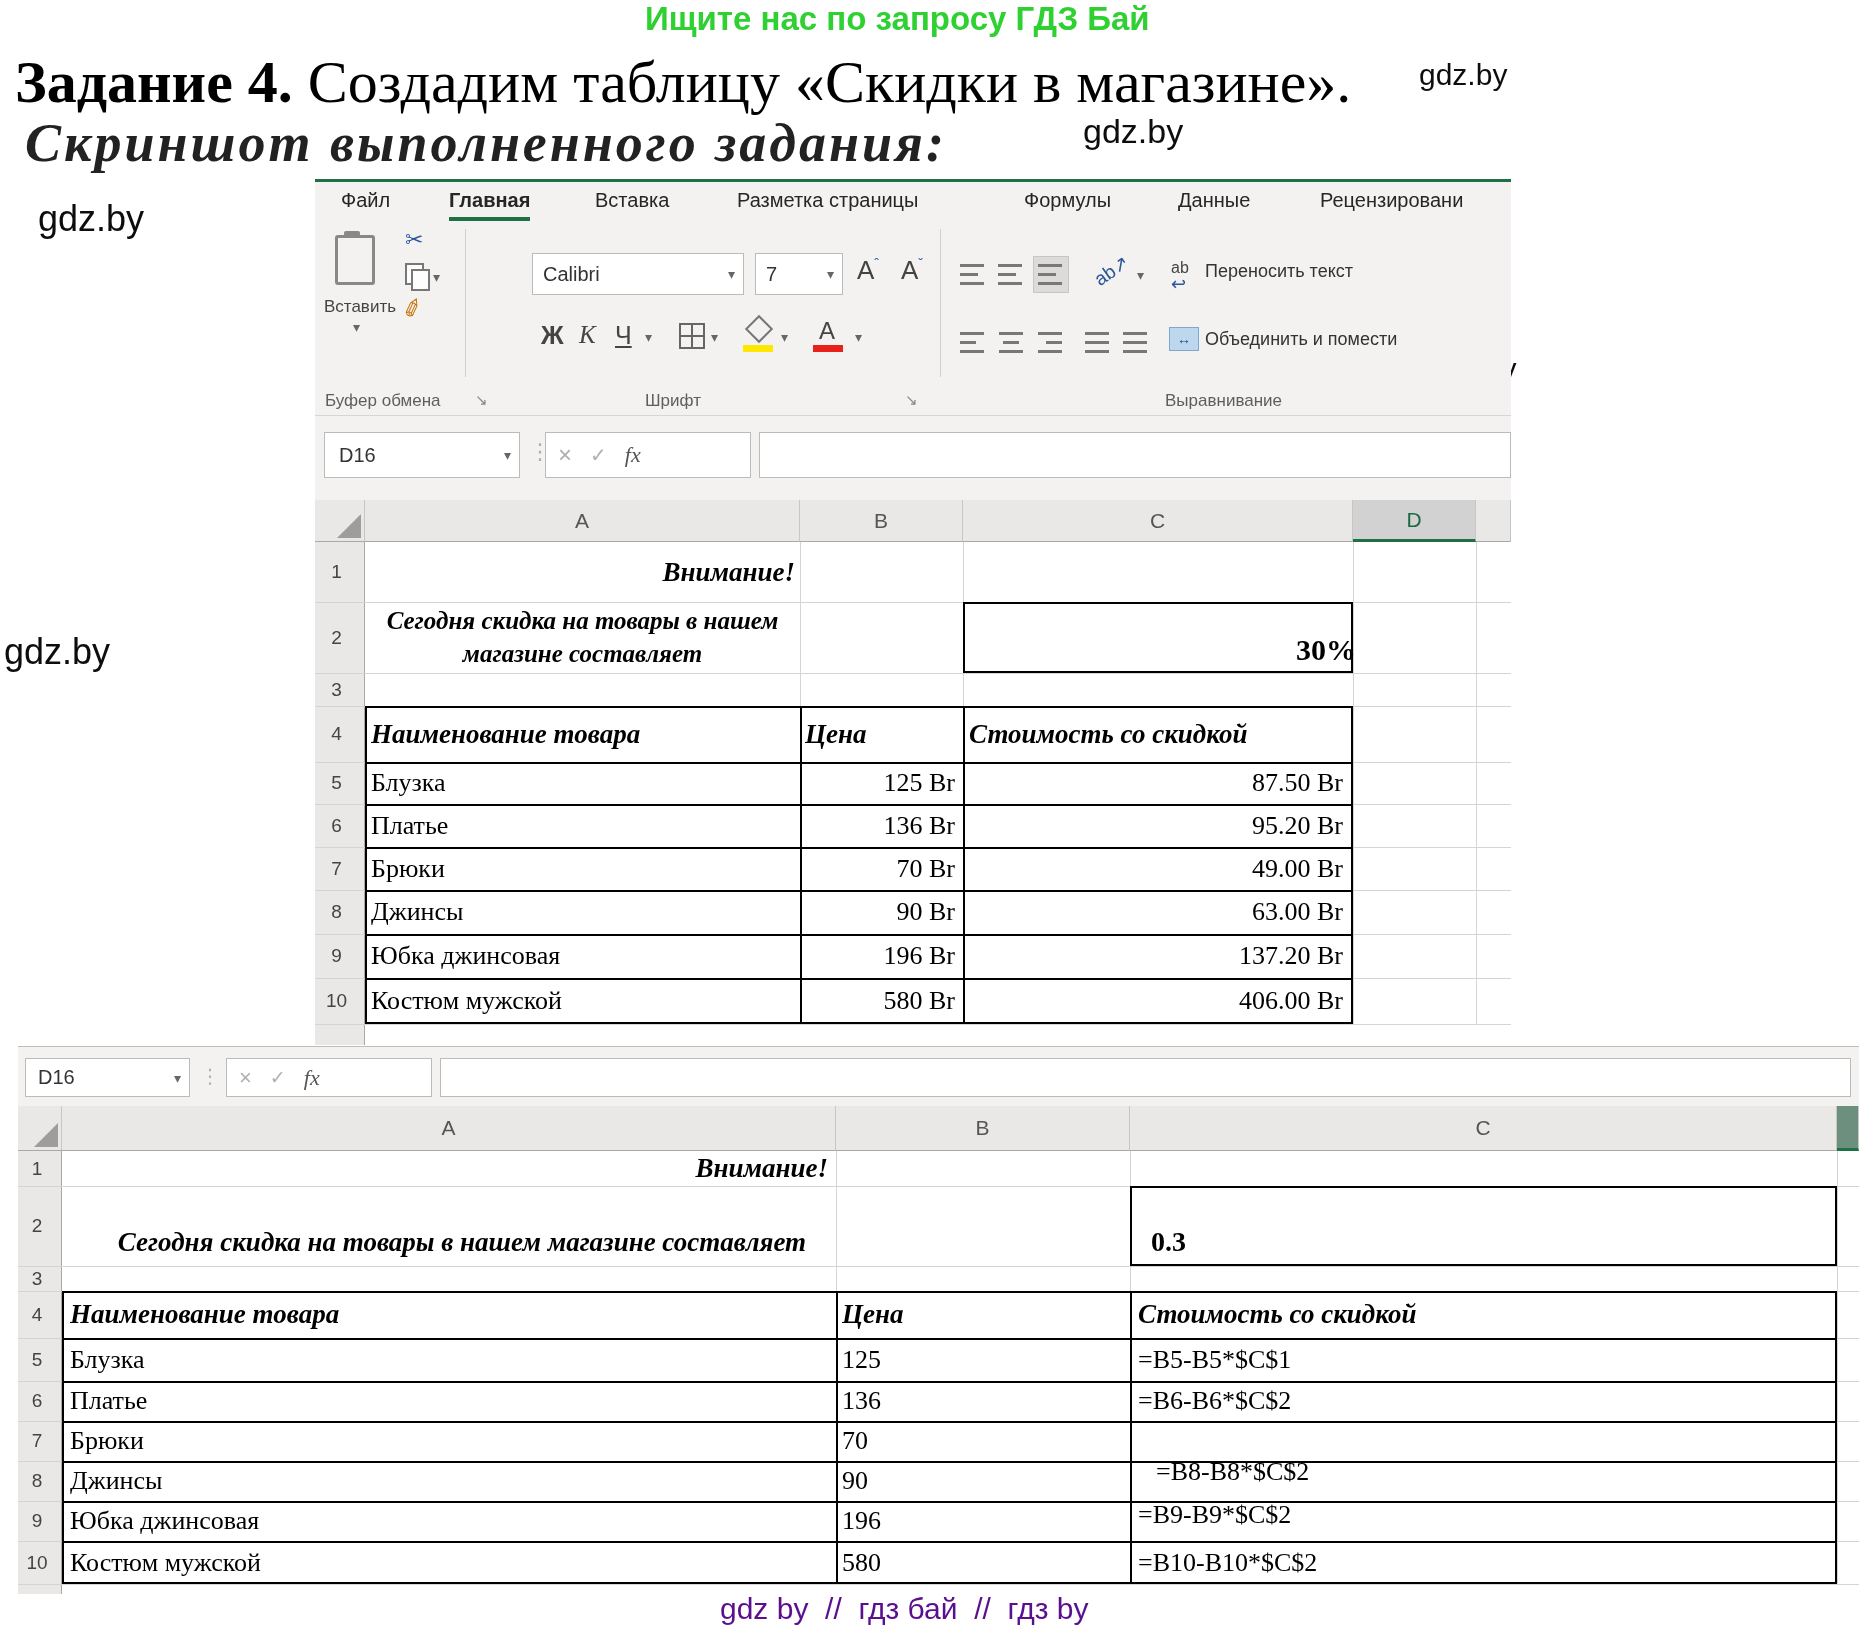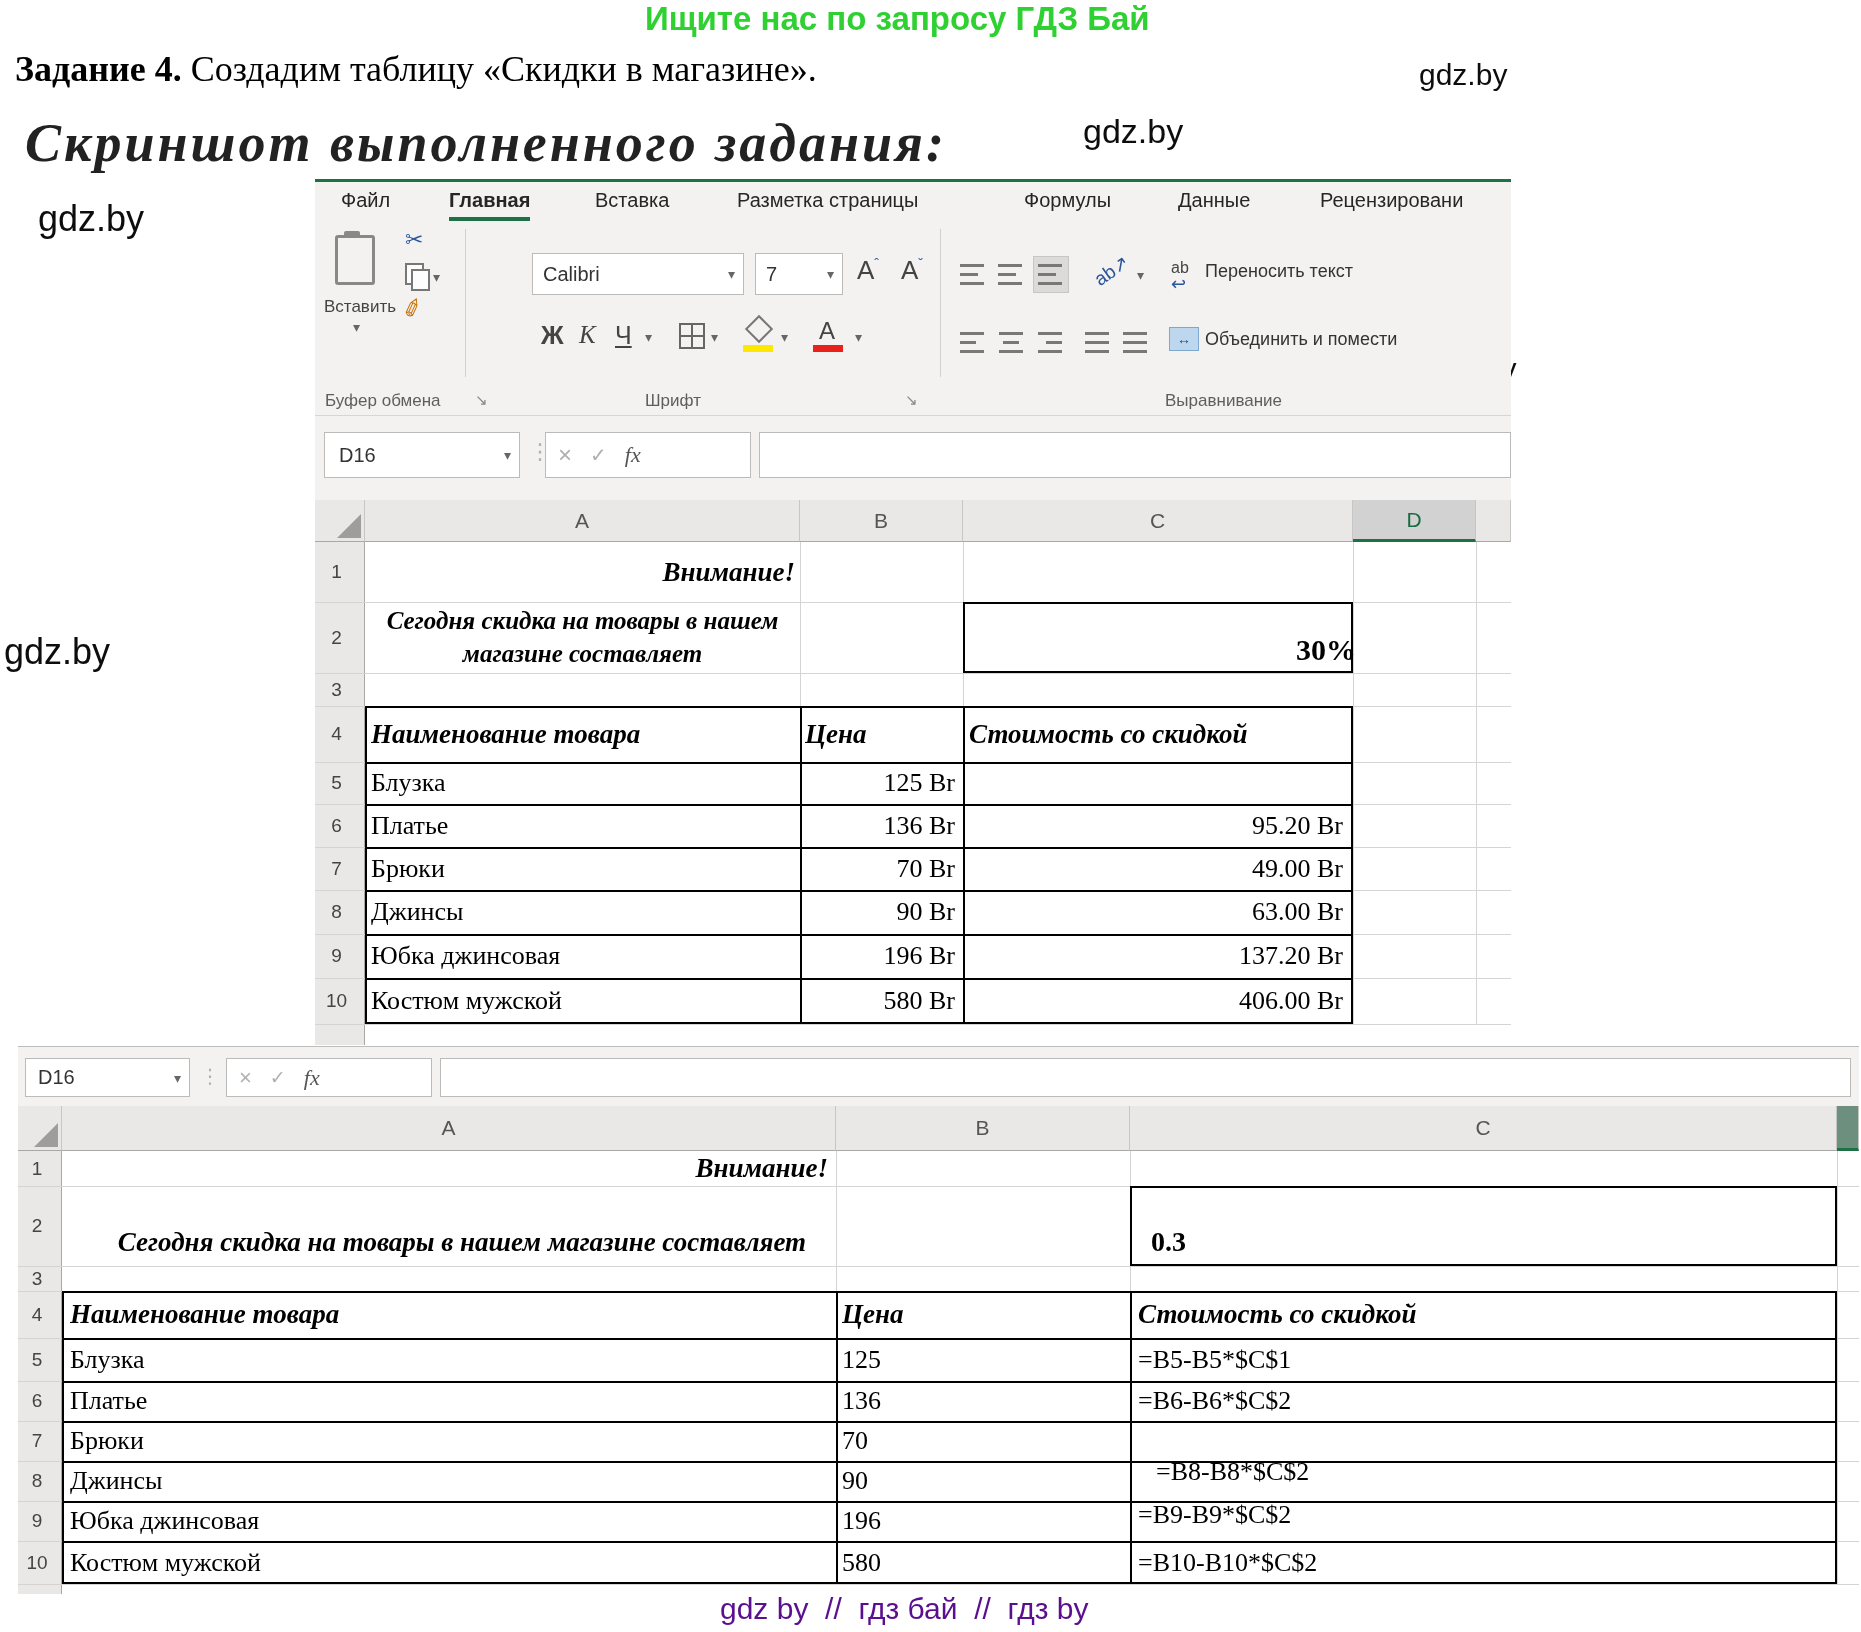--- a/index.html
+++ b/index.html
@@ -1,21 +1,21 @@
 <!DOCTYPE html>
 <html><head>
 <meta charset="utf-8">
 <style>
   html,body{margin:0;padding:0;background:#fff;}
   .stage{position:relative;width:1861px;height:1632px;background:#fff;overflow:hidden;
          font-family:"Liberation Sans",sans-serif;color:#262626;}
   .abs{position:absolute;}
   
   .promo{position:absolute;left:645px;top:0px;font-size:33px;font-weight:600;color:#2fd032;}
-  .title{position:absolute;left:15px;top:48px;font-size:36px;font-family:"Liberation Serif",serif;color:#000;white-space:nowrap;}
+  .title{position:absolute;left:15px;top:48px;font-size:60px;font-family:"Liberation Serif",serif;color:#000;white-space:nowrap;}
   .title b{font-weight:bold;}
   .subtitle{position:absolute;left:25px;top:112px;font-size:54px;letter-spacing:3px;
             font-family:"Liberation Serif",serif;font-weight:bold;font-style:italic;color:#222;white-space:nowrap;}
   .wm{position:absolute;font-family:"Liberation Sans",sans-serif;font-weight:400;color:#0d0d0d;white-space:nowrap;}
   .footer{position:absolute;left:720px;top:1592px;font-size:30px;color:#5a0f8e;white-space:pre;font-weight:500;}
   
   .shot{position:absolute;background:#f3f2f1;overflow:hidden;}
   .greenline{position:absolute;left:0;top:0;width:100%;height:3px;background:#1e7145;}
   .tab{position:absolute;top:10px;font-size:20px;color:#262626;white-space:nowrap;}
   .tab.active{font-weight:bold;border-bottom:4px solid #1e7145;padding-bottom:5px;}
@@ -260,20 +260,21 @@
 
     <div class="cell bi right" style="left:50px;top:363px;width:430px;height:60px;font-size:27px;">Внимание!</div>
     <div class="cell bi center wrap2" style="left:54px;top:423px;width:427px;height:71px;font-size:25px;">Сегодня скидка на товары в нашем магазине составляет</div>
     <div class="cell b right bottom" style="left:648px;top:423px;width:380px;height:65px;font-size:30px;">30%</div>
     <div class="cell bi" style="left:56px;top:527px;width:425px;height:56px;font-size:27px;">Наименование товара</div>
     <div class="cell bi" style="left:490px;top:527px;width:155px;height:56px;font-size:27px;">Цена</div>
     <div class="cell bi" style="left:654px;top:527px;width:380px;height:56px;font-size:27px;">Стоимость со скидкой</div>
 
     <div class="cell" style="left:56px;top:583px;width:425px;height:42px;">Блузка</div>
     <div class="cell right" style="left:485px;top:583px;width:155px;height:42px;">125 Br</div>
+    <div class="cell right" style="left:648px;top:583px;width:380px;height:42px;">87.50 Br</div>
 
     <div class="cell" style="left:56px;top:625px;width:425px;height:43px;">Платье</div>
     <div class="cell right" style="left:485px;top:625px;width:155px;height:43px;">136 Br</div>
     <div class="cell right" style="left:648px;top:625px;width:380px;height:43px;">95.20 Br</div>
 
     <div class="cell" style="left:56px;top:668px;width:425px;height:43px;">Брюки</div>
     <div class="cell right" style="left:485px;top:668px;width:155px;height:43px;">70 Br</div>
     <div class="cell right" style="left:648px;top:668px;width:380px;height:43px;">49.00 Br</div>
 
     <div class="cell" style="left:56px;top:711px;width:425px;height:44px;">Джинсы</div>

